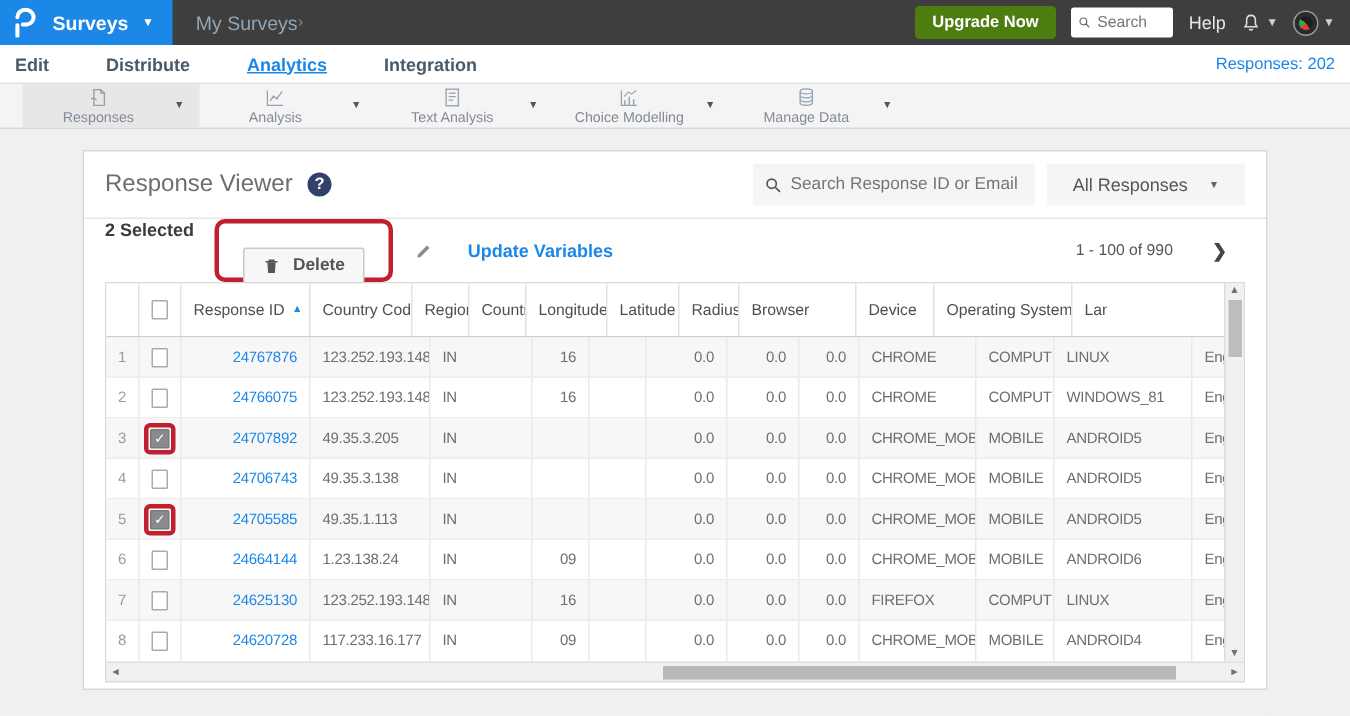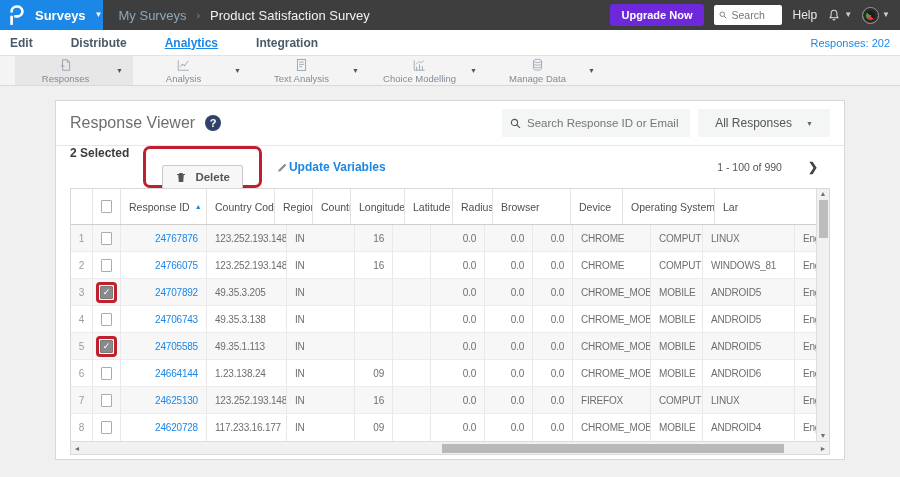--- a/index.html
+++ b/index.html
@@ -3,31 +3,31 @@
 <meta charset="utf-8">
 <style>
   * { margin:0; padding:0; box-sizing:border-box; }
   html,body { width:900px; height:477px; overflow:hidden;
     font-family:"Liberation Sans", sans-serif; background:#f0f0f0; }
 
   
   #topbar { position:absolute; top:0; left:0; width:900px; height:30px;
     background:#3e3e3e; display:flex; align-items:center; color:#fff; }
   #logo-block { height:30px; background:#1b87e6; display:flex; align-items:center;
-    padding:0 0 0 8px; gap:9px; cursor:pointer; }
+    padding:0 12px 0 8px; gap:9px; cursor:pointer; }
   #logo-glyph { width:18px; height:20px; }
   .prod-label { font-size:13px; font-weight:700; color:#fff; }
   .caret { font-size:8px; color:#fff; line-height:1; }
   .caret.dim { color:#cfcfcf; }
-  #crumbs { display:flex; align-items:center; gap:10px; margin-left:16px; }
+  #crumbs { display:flex; align-items:center; margin-left:16px; }
   .crumb-parent { color:#8fa6b8; font-size:13px; cursor:pointer; }
   .crumb-sep { color:#8a8a8a; font-size:11px; }
   .crumb-title { color:#f2f2f2; font-size:13px; }
   #topbar-right { margin-left:auto; display:flex; align-items:center; gap:10px; padding-right:10px; }
-  #upgrade-btn { background:#6d28d9; color:#fff; font-size:11px; font-weight:700;
+  #upgrade-btn { background:#4d7c0f; color:#fff; font-size:11px; font-weight:700;
     border:none; border-radius:3px; padding:5px 12px; cursor:pointer; }
   #top-search { background:#fff; border-radius:2px; height:20px; width:68px;
     display:flex; align-items:center; padding:0 5px; gap:4px; }
   #top-search input { border:none; outline:none; width:46px; font-size:10.5px; color:#444;
     font-family:"Liberation Sans", sans-serif; }
   #help-link { font-size:12px; color:#e8e8e8; cursor:pointer; }
   .icon-btn { display:flex; align-items:center; gap:3px; cursor:pointer; }
   #avatar { width:17px; height:17px; border-radius:50%; border:1px solid #9a9a9a;
     background:conic-gradient(from 140deg,#e53935 0 80deg,#43a047 80deg 170deg,#1e1e1e 170deg 360deg);
     box-shadow:inset 0 0 0 3px #2b2b2b; }
@@ -66,21 +66,21 @@
     justify-content:center; gap:14px; font-size:12px; color:#555; cursor:pointer; }
   #resp-filter .caret2 { font-size:7px; color:#666; }
 
   #controls { height:42px; display:flex; padding:0 14px; }
   #selected-count { font-size:12px; font-weight:700; color:#3c3c3c; }
   .red-ann { border:3px solid #c01f2f; border-radius:7px; padding:16px; display:inline-flex; }
   #delete-wrap { margin-left:14px; }
   #delete-btn { background:#f7f7f7; border:1px solid #c9c9c9; border-radius:2px; height:24px;
     display:flex; align-items:center; gap:8px; padding:0 12px; cursor:pointer; }
   #delete-btn span { font-size:11.5px; font-weight:700; color:#555; }
-  #update-vars { display:flex; align-items:center; gap:0; margin-left:14px; cursor:pointer; }
+  #update-vars { display:flex; align-items:center; gap:23px; margin-left:14px; cursor:pointer; }
   #update-vars span { font-size:12px; font-weight:700; color:#1b87e6; }
   #pager { margin-left:auto; display:flex; align-items:center; gap:26px; padding-right:12px; }
   #pager-range { font-size:10.5px; color:#555; }
   #pager-next { font-size:12px; font-weight:700; color:#444; cursor:pointer; }
 
   
   #table-wrap { position:relative; margin:0 14px; width:760px; border:1px solid #d9d9d9; }
   #grid { width:747px; }
   .trow { display:flex; height:27px; border-bottom:1px solid #ececec; background:#fff; }
   .trow.stripe { background:#f7f7f7; }
@@ -122,21 +122,20 @@
   <div id="logo-block">
     <svg id="logo-glyph" viewBox="0 0 20 22">
       <path d="M4 21 V13 M4 7 a6 5.5 0 1 1 7 5.5 H8" fill="none" stroke="#fff" stroke-width="3" stroke-linecap="round"></path>
     </svg>
     <span class="prod-label">Surveys</span>
     <span class="caret">▼</span>
   </div>
   <div id="crumbs">
     <span class="crumb-parent">My Surveys</span>
     <span class="crumb-sep">›</span>
-    <span class="crumb-title">Product Satisfaction Survey</span>
   </div>
   <div id="topbar-right">
     <button id="upgrade-btn">Upgrade Now</button>
     <div id="top-search">
       <svg width="10" height="10" viewBox="0 0 16 16">
         <circle cx="6.5" cy="6.5" r="4.5" fill="none" stroke="#666" stroke-width="1.6"></circle>
         <line x1="10" y1="10" x2="14.5" y2="14.5" stroke="#666" stroke-width="1.6"></line>
       </svg>
       <input placeholder="Search" style="">
     </div>

